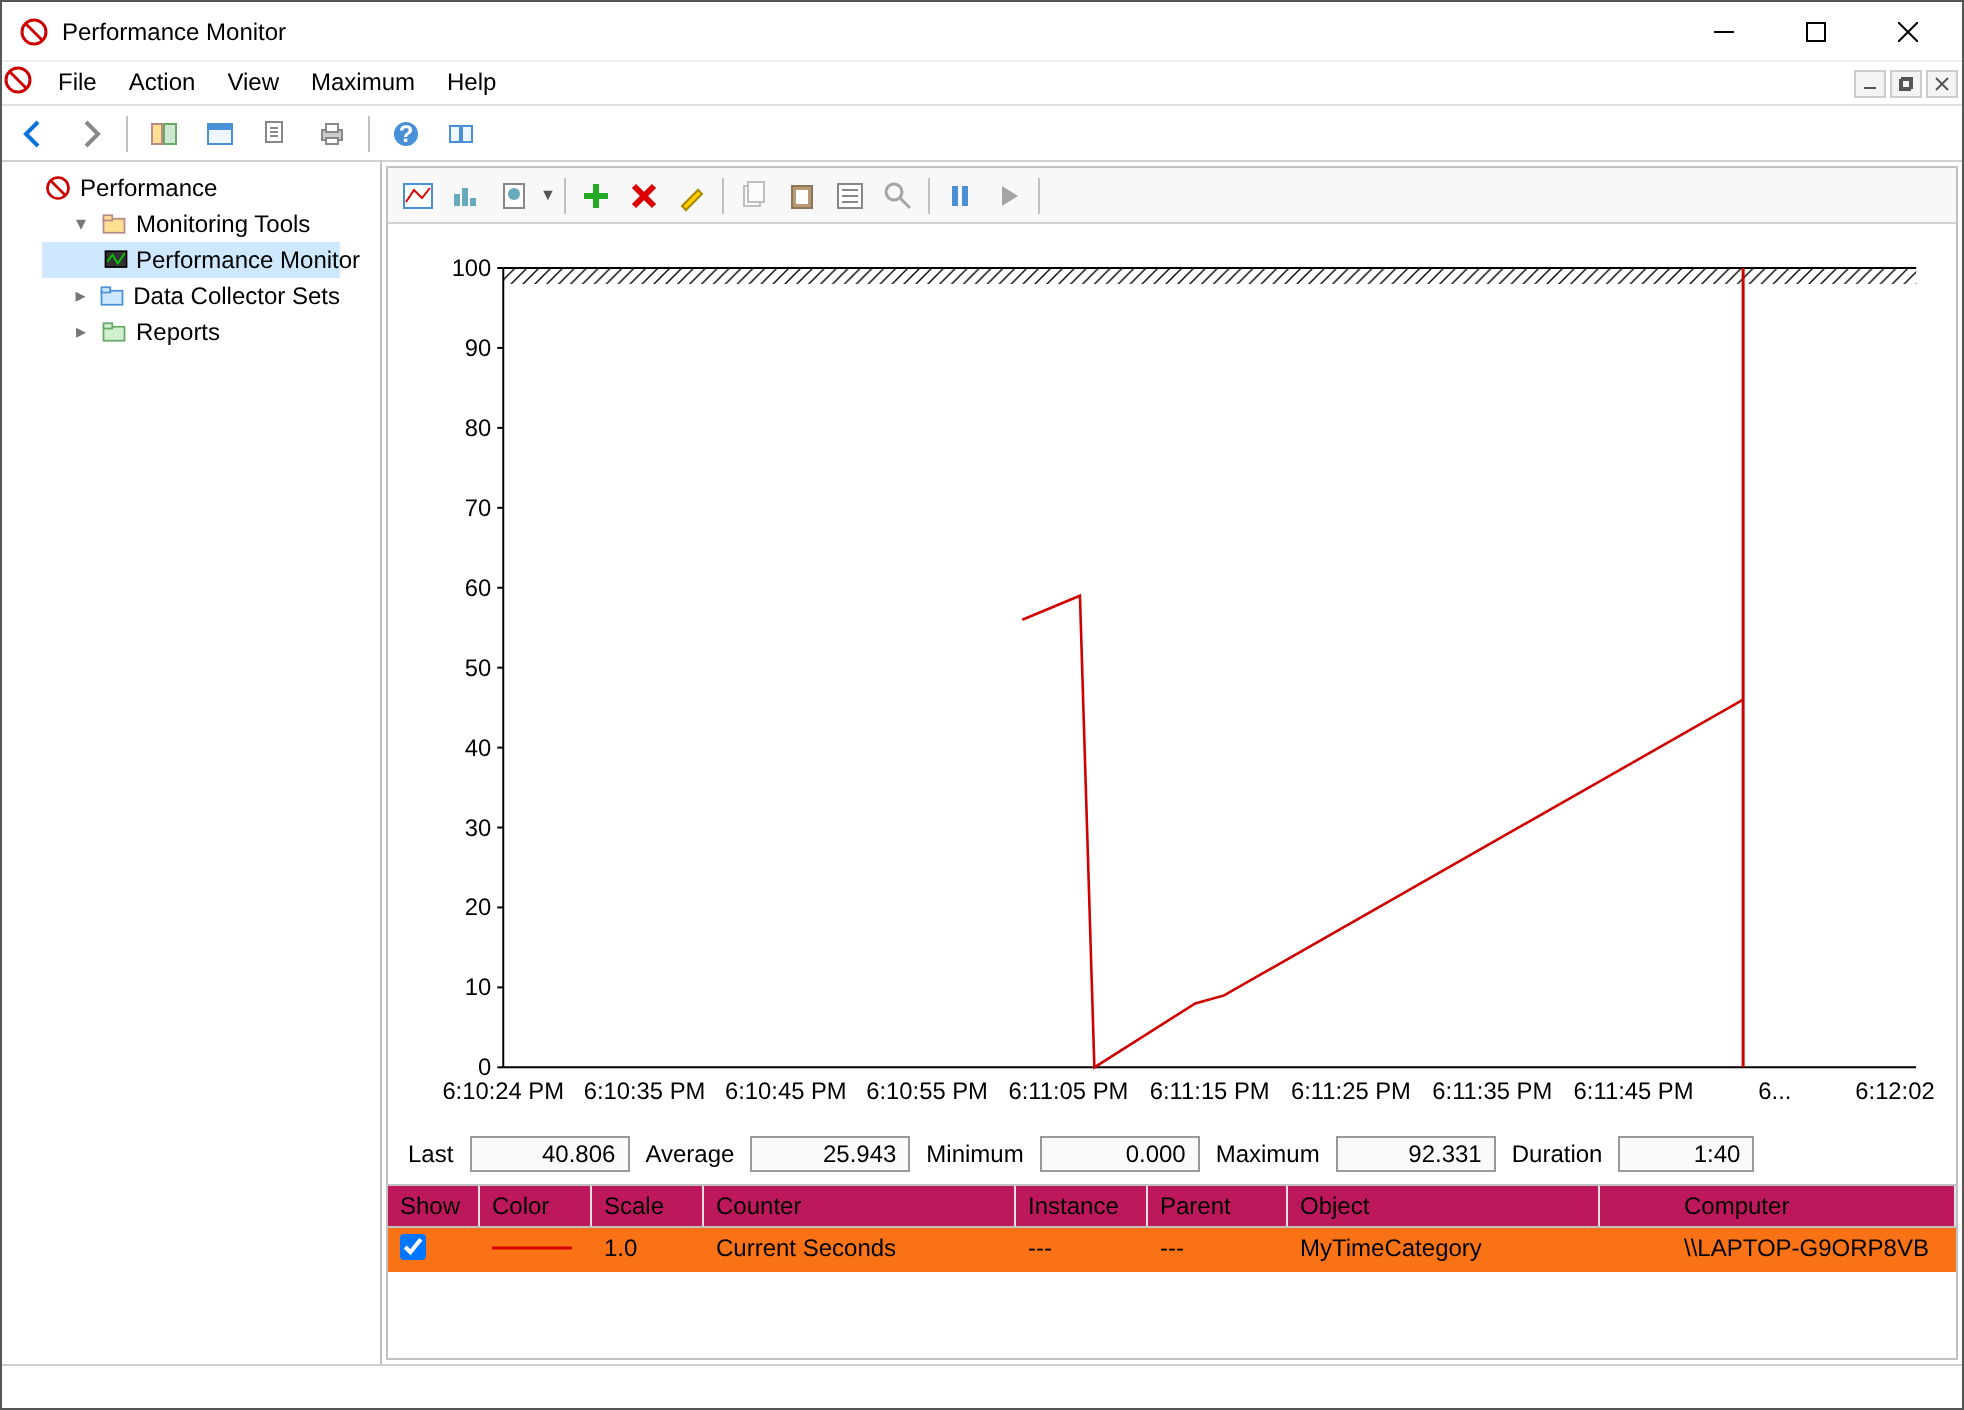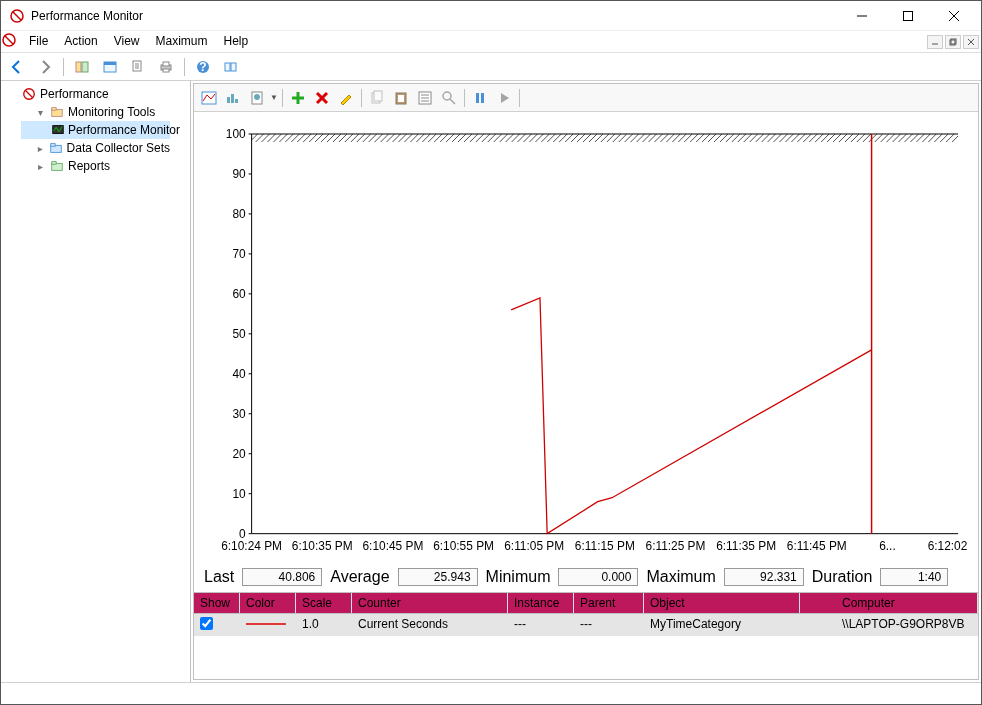--- a/index.html
+++ b/index.html
@@ -24,27 +24,27 @@
 .trow .ticon { width: 16px; height: 16px; display:flex;align-items:center;justify-content:center; }
 .trow.selected { background: #cde8ff; }
 .indent1 { padding-left: 14px; }
 .indent2 { padding-left: 30px; }
 .rpanel { flex: 1; display: flex; flex-direction: column; border: 1px solid #c0c0c0; margin: 2px; min-height:0; }
 .toolbar2 { height: 28px; display: flex; align-items: center; padding: 0 4px; gap: 2px; border-bottom: 1px solid #d0d0d0; background: #f8f8f8; }
 .tb2 { width: 22px; height: 22px; display:flex;align-items:center;justify-content:center; }
 .chart-area { flex: 1; padding: 16px 10px 4px 10px; position: relative; }
 .chart-svg { width: 100%; height: 100%; }
 .statsbar { display:flex; gap:8px; padding: 6px 10px; align-items:center; }
-.stat-label { font-size:16px; }
+.stat-label { font-size:12px; }
 .stat-val { border: 1px solid #999; background:#fafafa; padding: 1px 6px; text-align:right; min-width:68px; }
 .stat-val.wide { min-width:80px; }
 .legend-table { border-top:1px solid #c0c0c0; }
 .legend-head { display:flex; background:#be185d; border-bottom:1px solid #c0c0c0; }
 .legend-head div { padding:3px 6px; border-right:1px solid #e0e0e0; font-size:12px; }
-.legend-row { display:flex; background:#e5e5e5; }
+.legend-row { display:flex; background:#f97316; }
 .legend-row div { padding:3px 6px; font-size:12px; overflow:hidden; white-space:nowrap; }
 .cshow{width:46px;} .ccolor{width:56px;} .cscale{width:56px;} .ccounter{width:156px;} .cinst{width:66px;} .cparent{width:70px;} .cobj{width:156px;} .ccomp{flex:1;margin-left:36px;}
 .bottom-flex { flex:1; }
 .status-gap { height: 22px; border-top:1px solid #d0d0d0; }
 </style>
 </head>
 <body>
 
 <div class="titlebar">
   <span class="icon">

